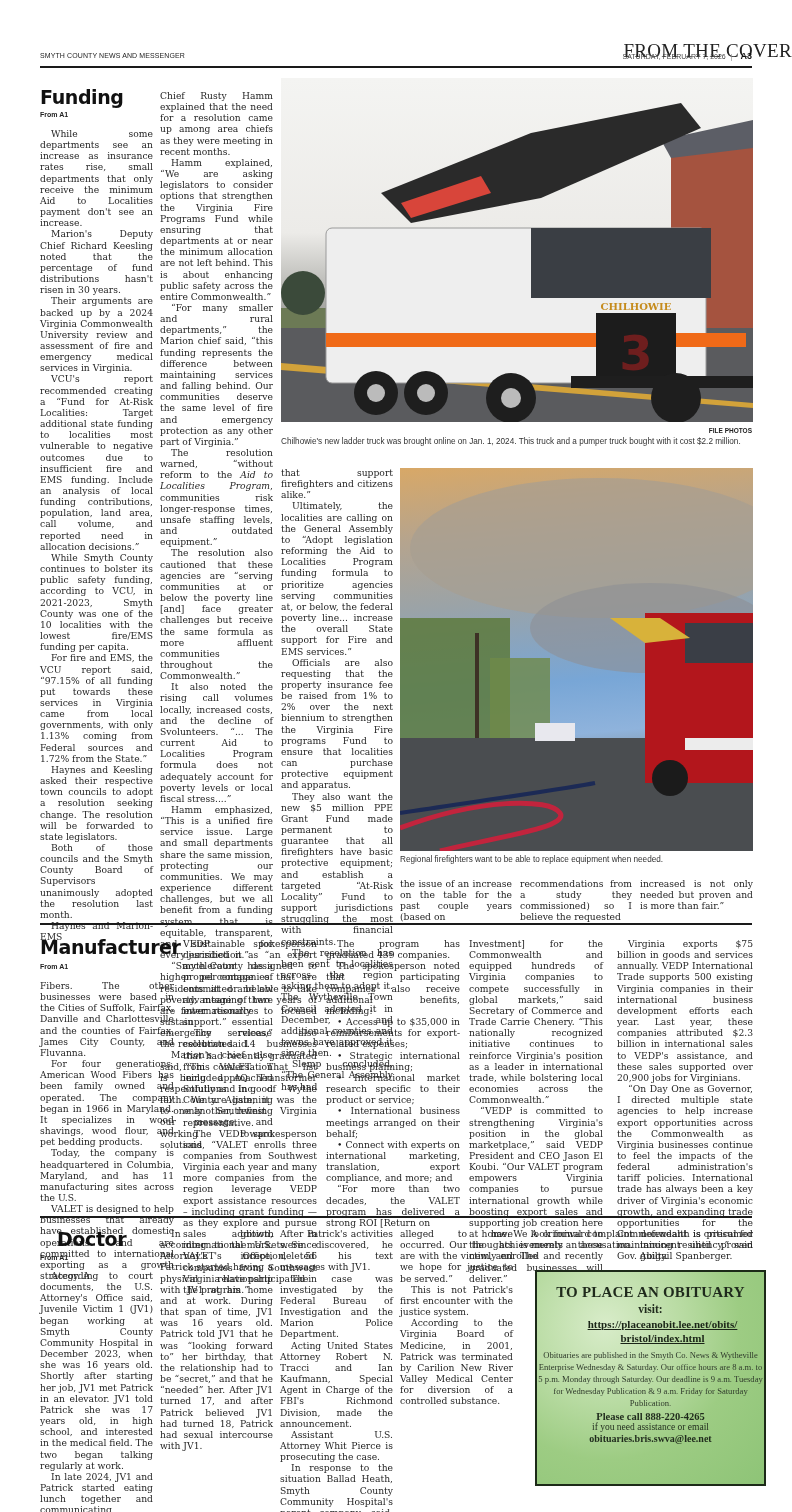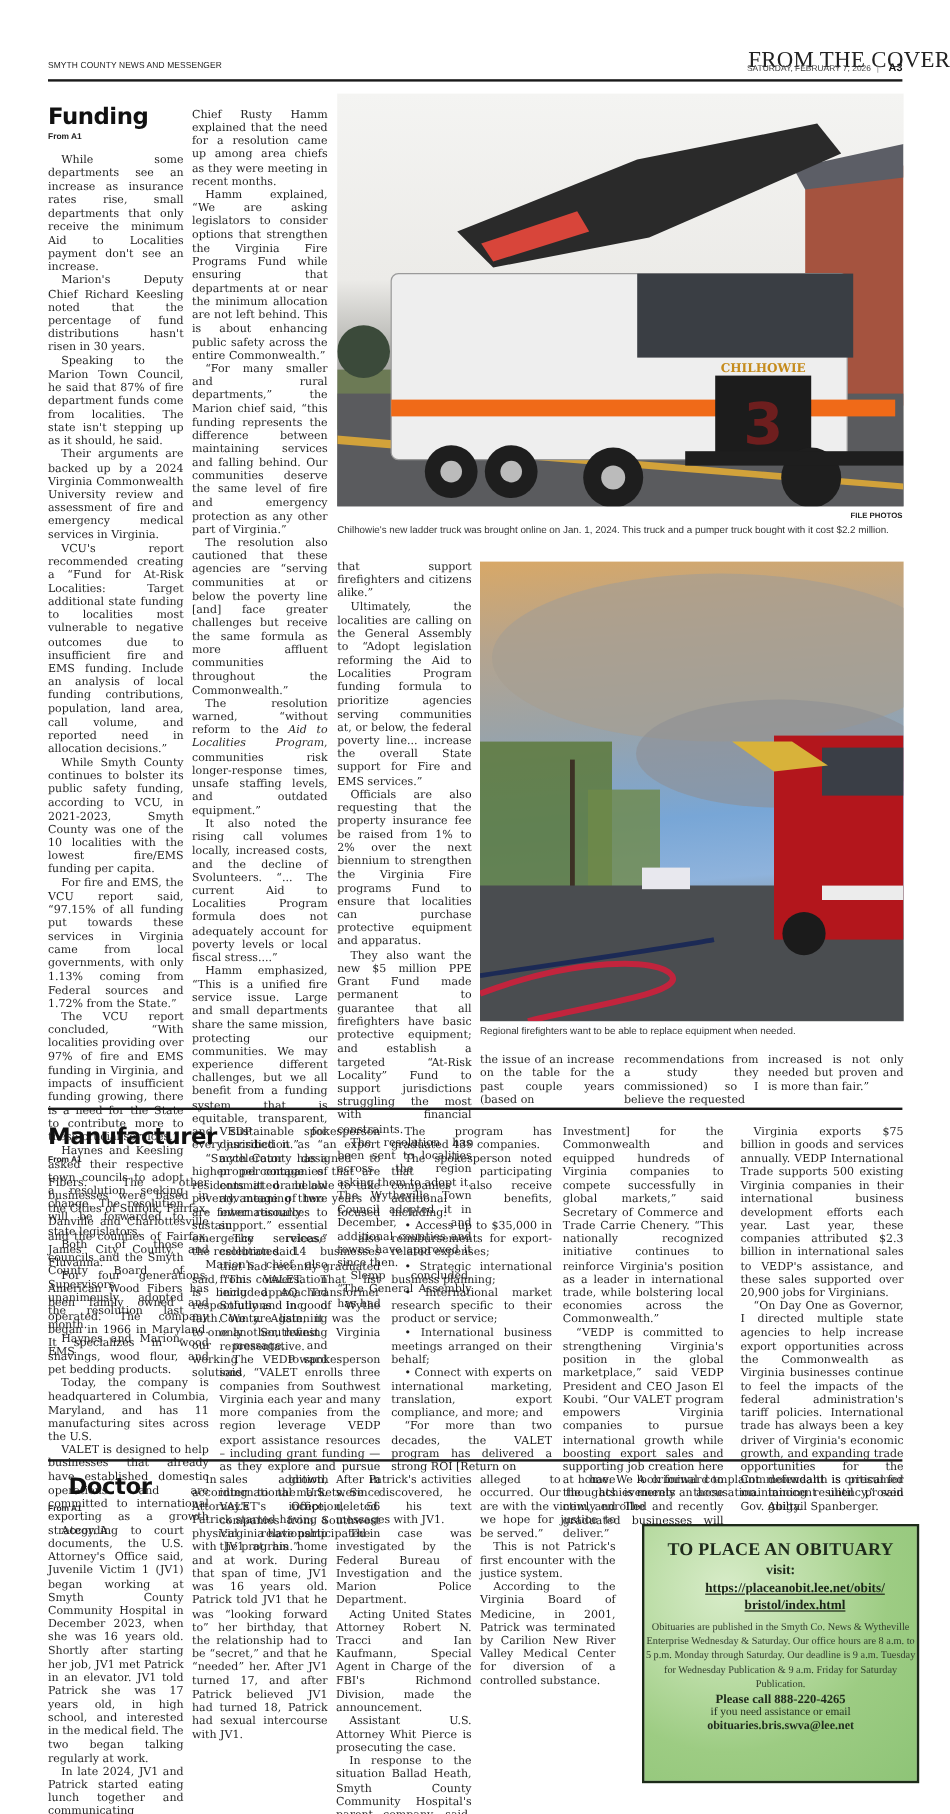--- a/index.html
+++ b/index.html
@@ -41,37 +41,35 @@
   <b>A3</b>
 </div>
 <div class="abs rule" style="top:66px;"></div>
 
 <div class="abs head" style="left:40px;top:86px;">Funding</div>
 <div class="abs from" style="left:40px;top:111px;">From A1</div>
 
 <div class="abs col" style="left:40px;top:128px;width:113px;">
   <p>While some departments see an increase as insurance rates rise, small departments that only receive the minimum Aid to Localities payment don't see an increase.</p>
   <p>Marion's Deputy Chief Richard Keesling noted that the percentage of fund distributions hasn't risen in 30 years.</p>
-  <p>Speaking to the Marion Town Council, he said that 87% of fire department funds come from localities. The state isn't stepping up as it should, he said.</p>
   <p>Their arguments are backed up by a 2024 Virginia Commonwealth University review and assessment of fire and emergency medical services in Virginia.</p>
   <p>VCU's report recommended creating a “Fund for At-Risk Localities: Target additional state funding to localities most vulnerable to negative outcomes due to insufficient fire and EMS funding. Include an analysis of local funding contributions, population, land area, call volume, and reported need in allocation decisions.”</p>
   <p>While Smyth County continues to bolster its public safety funding, according to VCU, in 2021-2023, Smyth County was one of the 10 localities with the lowest fire/EMS funding per capita.</p>
   <p>For fire and EMS, the VCU report said, “97.15% of all funding put towards these services in Virginia came from local governments, with only 1.13% coming from Federal sources and 1.72% from the State.”</p>
-  <p>The VCU report concluded, “With localities providing over 97% of fire and EMS funding in Virginia, and impacts of insufficient funding growing, there is a need for the State to contribute more to these crucial services.”</p>
   <p>Haynes and Keesling asked their respective town councils to adopt a resolution seeking change. The resolution will be forwarded to state legislators.</p>
   <p>Both of those councils and the Smyth County Board of Supervisors unanimously adopted the resolution last month.</p>
   <p>Haynes and Marion-EMS</p>
 </div>
 
 <div class="abs col" style="left:160px;top:90px;width:113px;">
   <p class="noind">Chief Rusty Hamm explained that the need for a resolution came up among area chiefs as they were meeting in recent months.</p>
   <p>Hamm explained, “We are asking legislators to consider options that strengthen the Virginia Fire Programs Fund while ensuring that departments at or near the minimum allocation are not left behind. This is about enhancing public safety across the entire Commonwealth.”</p>
   <p>“For many smaller and rural departments,” the Marion chief said, “this funding represents the difference between maintaining services and falling behind. Our communities deserve the same level of fire and emergency protection as any other part of Virginia.”</p>
+  <p><span>The resolution warned, “without reform to the </span><i>Aid to Localities Program</i><span>, communities risk longer-response times, unsafe staffing levels, and outdated equipment.”</span></p>
   <p>The resolution also cautioned that these agencies are “serving communities at or below the poverty line [and] face greater challenges but receive the same formula as more affluent communities throughout the Commonwealth.”</p>
-  <p><span>The resolution warned, “without reform to the </span><i>Aid to Localities Program</i><span>, communities risk longer-response times, unsafe staffing levels, and outdated equipment.”</span></p>
   <p>It also noted the rising call volumes locally, increased costs, and the decline of Svolunteers. “... The current Aid to Localities Program formula does not adequately account for poverty levels or local fiscal stress....”</p>
   <p>Hamm emphasized, “This is a unified fire service issue. Large and small departments share the same mission, protecting our communities. We may experience different challenges, but we all benefit from a funding system that is equitable, transparent, and sustainable for every jurisdiction.”</p>
   <p>“Smyth County has a higher percentage of residents at or below poverty, meaning there are fewer resources to sustain essential emergency services,” the resolution said.</p>
   <p>Marion's chief also said, “This conversation is being approached respectfully and in good faith. We are listening to one another, refining our message, and working toward solutions</p>
 </div>
 
 <div class="abs photo" style="left:281px;top:78px;width:472px;height:344px;background:linear-gradient(#f4f4f2 0%,#ecebe8 45%,#8c8d88 75%,#56575a 100%);">
   <svg width="472" height="344" viewBox="0 0 472 344">
     <rect x="390" y="60" width="82" height="200" fill="#a5533f"></rect>
     <polygon points="380,62 472,42 472,70 390,80" fill="#5c5e66"></polygon>

